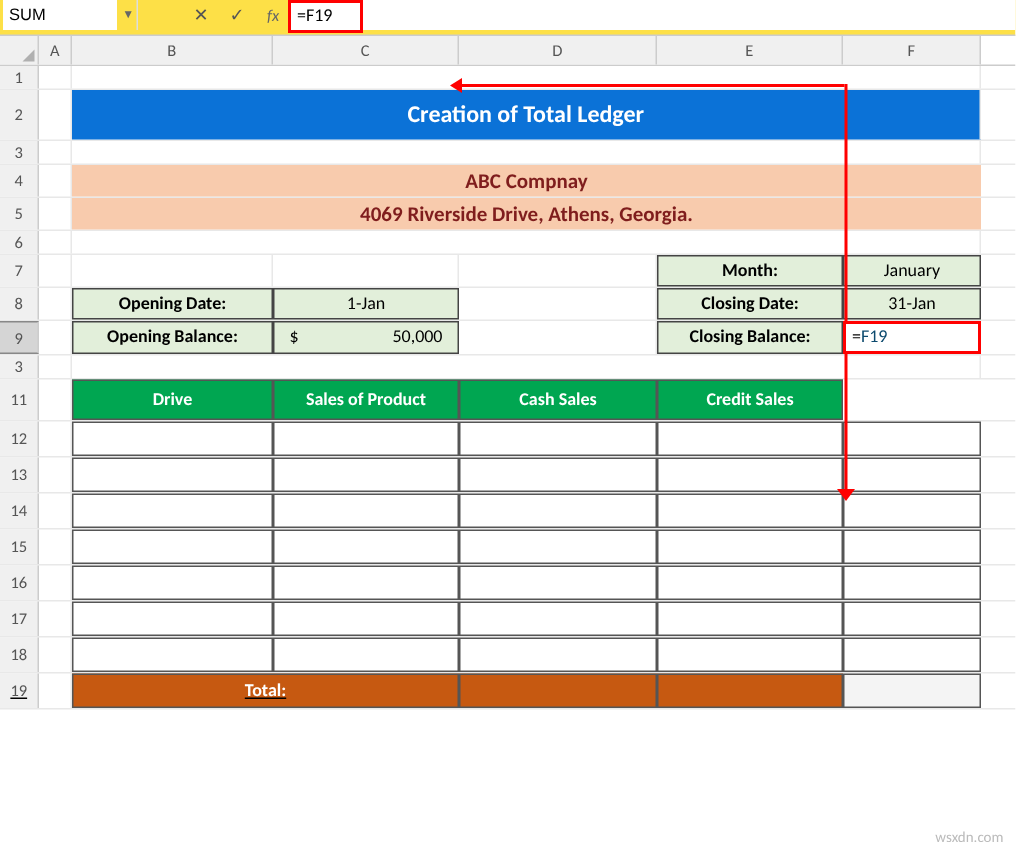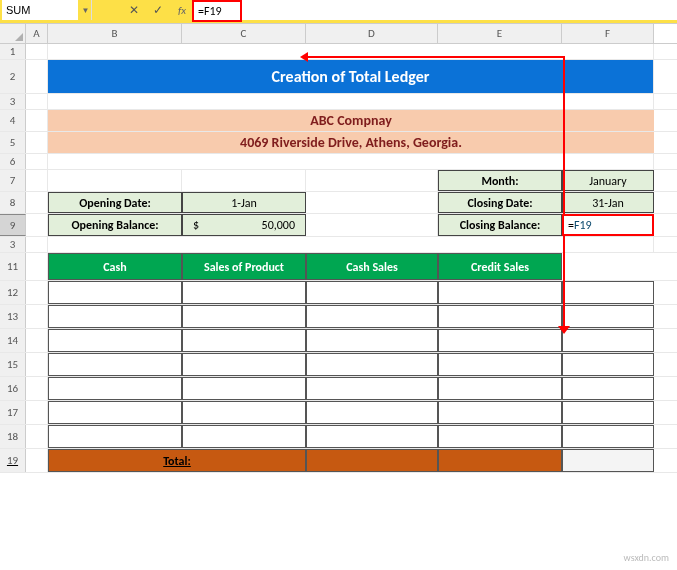--- a/index.html
+++ b/index.html
@@ -29,21 +29,21 @@
     .r11 { height: 28px; } .rdata { height: 24px; } .r19 { height: 24px; text-decoration: underline; }
     
     .title-banner { background: #0b72d7; color: #fff; font-weight: bold; font-size: 16px; justify-content: center; width: 606px; }
     .company-box { background: #f8cbad; color: #7f1d1d; font-weight: bold; font-size: 14px; justify-content: center; border: none !important; width: 606px; }
     
     .input-label { background: #e2efda; border: 1px solid #444 !important; font-weight: bold; justify-content: center; }
     .input-val { background: #e2efda; border: 1px solid #444 !important; justify-content: center; }
     
     .tbl-header { background: #00a651; color: #fff; font-weight: bold; justify-content: center; border: 1px solid #555 !important; }
     .tbl-cell { border: 1px solid #555 !important; background: #fff; }
-    .total-label { background: #c65911; color: #000000; font-weight: bold; justify-content: center; border: 1px solid #555 !important; }
+    .total-label { background: #c65911; color: #ffffff; font-weight: bold; justify-content: center; border: 1px solid #555 !important; }
     .total-cell { background: #c65911; border: 1px solid #555 !important; }
     
     .selected-cell { background: #fff; border: 2px solid red !important; position: relative; }
     .selected-cell .txt { color: #0c4a6e; }
     .eq { color: #000; }
     
     .marquee { border: 2px dashed #555; background: rgba(200,200,200,0.2); } 
     .callout-line-h { position: absolute; top: 12px; left: 307px; width: 256px; height: 2px; background: red; }
     .callout-line-v { position: absolute; top: 12px; left: 563px; width: 2px; height: 276px; background: red; }
     .callout-arrow1 { position: absolute; top: 8px; left: 300px; width: 0; height: 0; border-top: 5px solid transparent; border-bottom: 5px solid transparent; border-right: 8px solid red; }
@@ -158,21 +158,21 @@
 
   <div class="row r10">
       <div class="row-h">3</div>
       <div class="cell c-A"></div>
       <div class="cell" style="width:606px"></div>
     </div>
 
   <div class="row r11">
       <div class="row-h">11</div>
       <div class="cell c-A"></div>
-    <div class="cell c-B tbl-header">Cash</div>
+    <div class="cell c-B tbl-header">Drive</div>
     <div class="cell c-C tbl-header">Sales of Product</div>
     <div class="cell c-D tbl-header">Cash Sales</div>
     <div class="cell c-E tbl-header">Credit Sales</div>
   </div>
 
   <div class="row rdata">
       <div class="row-h">12</div>
       <div class="cell c-A"></div>
       <div class="cell c-B tbl-cell"></div>
       <div class="cell c-C tbl-cell"></div>

